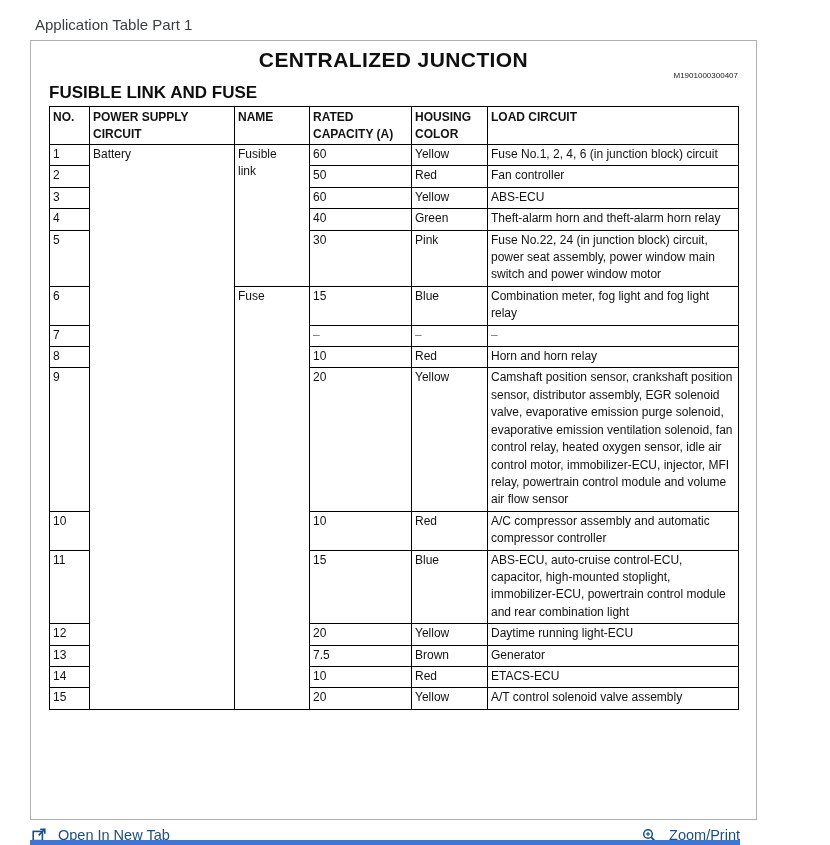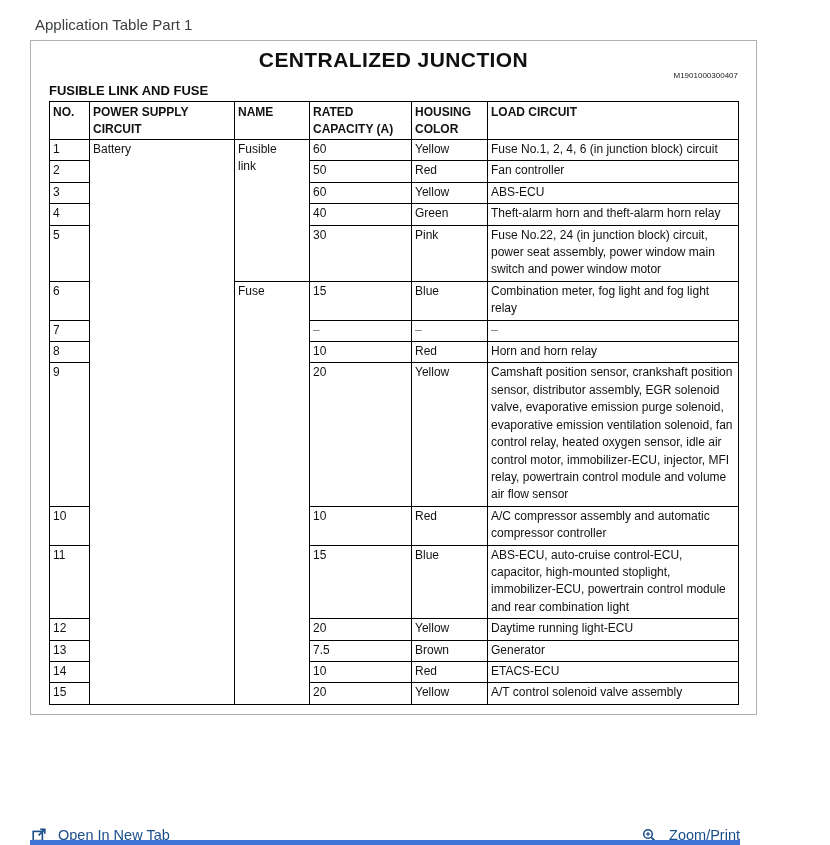--- a/index.html
+++ b/index.html
@@ -13,21 +13,21 @@
   }
   .page-heading {
     position: absolute;
     left: 35px; top: 16px;
     font-size: 15px;
     color: #3c4043;
   }
   .doc {
     position: absolute;
     left: 30px; top: 40px;
-    width: 727px; height: 675px;
+    width: 727px; height: 780px;
     background: #fff;
     border: 1px solid #b0b0b0;
     padding: 7px 18px 0 18px;
     overflow: hidden;
   }
   .doc-title {
     text-align: center;
     font-weight: bold;
     font-size: 21px;
     letter-spacing: 0.4px;
@@ -35,21 +35,21 @@
   }
   .doc-ref {
     text-align: right;
     font-size: 8px;
     color: #222;
     margin-top: -1px;
     line-height: 10px;
   }
   .section-title {
     font-weight: bold;
-    font-size: 13px;
+    font-size: 17px;
     margin-top: 2px;
     color: #0d0d0d;
   }
   .subsection-title {
     font-size: 10.5px;
     margin-top: 6px;
     color: #0d0d0d;
   }
   table {
     border-collapse: collapse;

